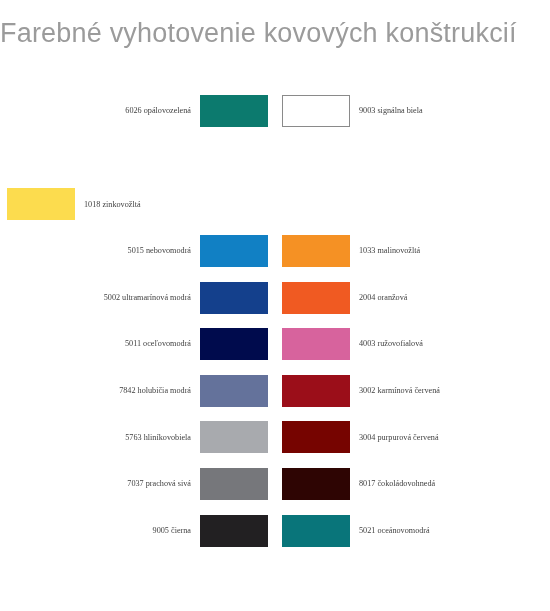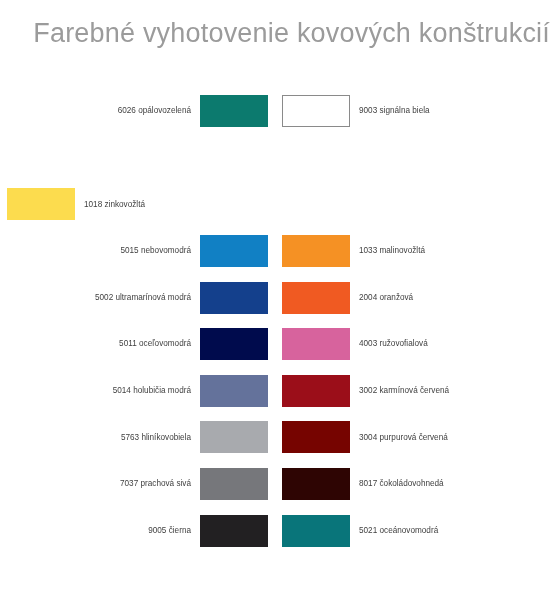--- a/index.html
+++ b/index.html
@@ -19,21 +19,21 @@
     position: relative;
     width: 550px;
     height: 611px;
     box-sizing: border-box;
   }
   .page-title {
     position: absolute;
     left: 0;
     top: 18px;
     width: 550px;
-    text-align: right;
+    text-align: left;
     font-size: 27px;
     font-weight: 300;
     color: #9b9b9b;
     letter-spacing: 0.2px;
     white-space: nowrap;
     font-family: "Liberation Sans", sans-serif;
   }
   .palette {
     position: absolute;
     left: 0;
@@ -67,21 +67,21 @@
     height: 32px;
     flex: 0 0 68px;
     box-sizing: border-box;
   }
   .swatch.bordered {
     border: 1px solid #8a8a8a;
   }
   .swatch-label {
     font-size: 8.2px;
     color: #3f3f3f;
-    font-family: Liberation Sans, sans-serif;
+    font-family: Liberation Serif, serif;
     white-space: nowrap;
     line-height: 1.2;
   }
   .col-left .swatch-label {
     text-align: right;
     padding-right: 9px;
   }
   .col-right .swatch-label {
     text-align: left;
     padding-left: 9px;
@@ -138,21 +138,21 @@
           <div class="swatch-label">5011 oceľovomodrá</div>
           <div class="swatch" style="background-color: rgb(0, 11, 77);"></div>
         </div>
         <div class="col col-right">
           <div class="swatch" style="background-color: rgb(215, 99, 157);"></div>
           <div class="swatch-label">4003 ružovofialová</div>
         </div>
       </div>
       <div class="swatch-row">
         <div class="col col-left">
-          <div class="swatch-label">5014 holubičia modrá</div>
+          <div class="swatch-label">7842 holubičia modrá</div>
           <div class="swatch" style="background-color: rgb(100, 114, 155);"></div>
         </div>
         <div class="col col-right">
           <div class="swatch" style="background-color: rgb(155, 14, 25);"></div>
           <div class="swatch-label">3002 karmínová červená</div>
         </div>
       </div>
       <div class="swatch-row">
         <div class="col col-left">
           <div class="swatch-label">5763 hliníkovobiela</div>

